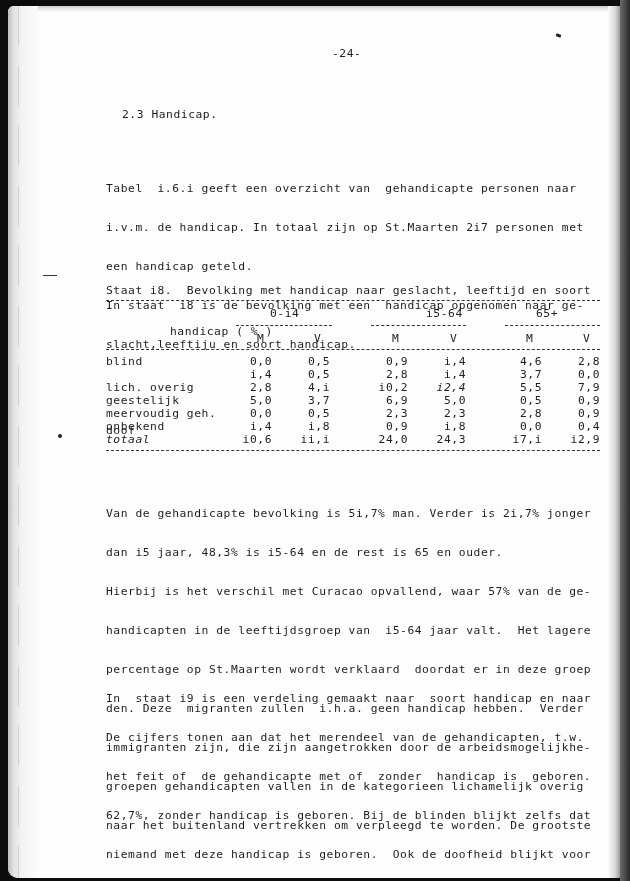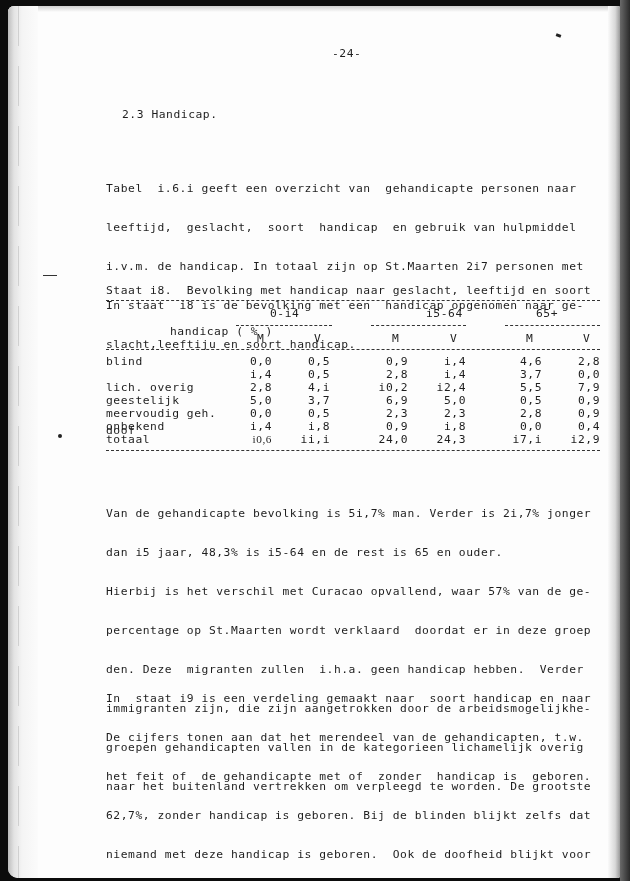--- a/index.html
+++ b/index.html
@@ -73,22 +73,22 @@
 
 <div class="corner-mark"></div>
 <div class="margin-dash"></div>
 <div class="margin-dot"></div>
 
 <div class="text page-number">-24-</div>
 <div class="text section-title">2.3 Handicap.</div>
 
 <div class="text p1">
   <div>Tabel  i.6.i geeft een overzicht van  gehandicapte personen naar</div>
-  <div>leeftijd,  geslacht,  soort  handicap  en gebruik van hulpmiddel</div>
   <div>i.v.m. de handicap. In totaal zijn op St.Maarten 2i7 personen met</div>
+  <div>een handicap geteld.</div>
   <div>In staat  i8 is de bevolking met een  handicap opgenomen naar ge-</div>
   <div>slacht,leeftiju en soort handicap.</div>
 </div>
 
 <div class="text caption">Staat i8.  Bevolking met handicap naar geslacht, leeftijd en soort</div>
 <div class="text caption-line2">handicap ( % )</div>
 
 <div class="rule" style="left:106px; top:300px; width:494px;"></div>
 
 <div class="table-text" style="left:270px; top:307px;">0-i4</div>
@@ -124,21 +124,21 @@
   <div class="cell" style="left:368px; top:368px;">2,8</div>
   <div class="cell" style="left:426px; top:368px;">i,4</div>
   <div class="cell" style="left:502px; top:368px;">3,7</div>
   <div class="cell" style="left:560px; top:368px;">0,0</div>
 </div>
 <div>
   <div class="rowlabel" style="top:381px;">lich. overig</div>
   <div class="cell" style="left:232px; top:381px;">2,8</div>
   <div class="cell" style="left:290px; top:381px;">4,i</div>
   <div class="cell" style="left:368px; top:381px;">i0,2</div>
-  <div class="cell" style="left:426px; top:381px;">i2,4</div>
+  <div class="cell" style="left:426px; top:381px;font-style:italic;">i2,4</div>
   <div class="cell" style="left:502px; top:381px;">5,5</div>
   <div class="cell" style="left:560px; top:381px;">7,9</div>
 </div>
 <div>
   <div class="rowlabel" style="top:394px;">geestelijk</div>
   <div class="cell" style="left:232px; top:394px;">5,0</div>
   <div class="cell" style="left:290px; top:394px;">3,7</div>
   <div class="cell" style="left:368px; top:394px;">6,9</div>
   <div class="cell" style="left:426px; top:394px;">5,0</div>
   <div class="cell" style="left:502px; top:394px;">0,5</div>
@@ -156,35 +156,36 @@
 <div>
   <div class="rowlabel" style="top:420px;">onbekend</div>
   <div class="cell" style="left:232px; top:420px;">i,4</div>
   <div class="cell" style="left:290px; top:420px;">i,8</div>
   <div class="cell" style="left:368px; top:420px;">0,9</div>
   <div class="cell" style="left:426px; top:420px;">i,8</div>
   <div class="cell" style="left:502px; top:420px;">0,0</div>
   <div class="cell" style="left:560px; top:420px;">0,4</div>
 </div>
 <div>
-  <div class="rowlabel" style="top:433px;">totaal</div>
-  <div class="cell" style="left:232px; top:433px;font-family:Liberation Serif, serif;">i0,6</div>
+  <div class="rowlabel" style="top:433px;font-style:italic;">totaal</div>
+  <div class="cell" style="left:232px; top:433px;">i0,6</div>
   <div class="cell" style="left:290px; top:433px;">ii,i</div>
   <div class="cell" style="left:368px; top:433px;">24,0</div>
   <div class="cell" style="left:426px; top:433px;">24,3</div>
   <div class="cell" style="left:502px; top:433px;">i7,i</div>
   <div class="cell" style="left:560px; top:433px;">i2,9</div>
 </div>
 
 <div class="rule" style="left:106px; top:450px; width:494px;"></div>
 
 <div class="text p2">
   <div>Van de gehandicapte bevolking is 5i,7% man. Verder is 2i,7% jonger</div>
   <div>dan i5 jaar, 48,3% is i5-64 en de rest is 65 en ouder.</div>
   <div>Hierbij is het verschil met Curacao opvallend, waar 57% van de ge-</div>
+  <div>handicapten in de leeftijdsgroep van  i5-64 jaar valt.  Het lagere</div>
   <div>percentage op St.Maarten wordt verklaard  doordat er in deze groep</div>
   <div>den. Deze  migranten zullen  i.h.a. geen handicap hebben.  Verder</div>
   <div>immigranten zijn, die zijn aangetrokken door de arbeidsmogelijkhe-</div>
   <div>groepen gehandicapten vallen in de kategorieen lichamelijk overig</div>
   <div>naar het buitenland vertrekken om verpleegd te worden. De grootste</div>
   
   
   
 </div>
 

